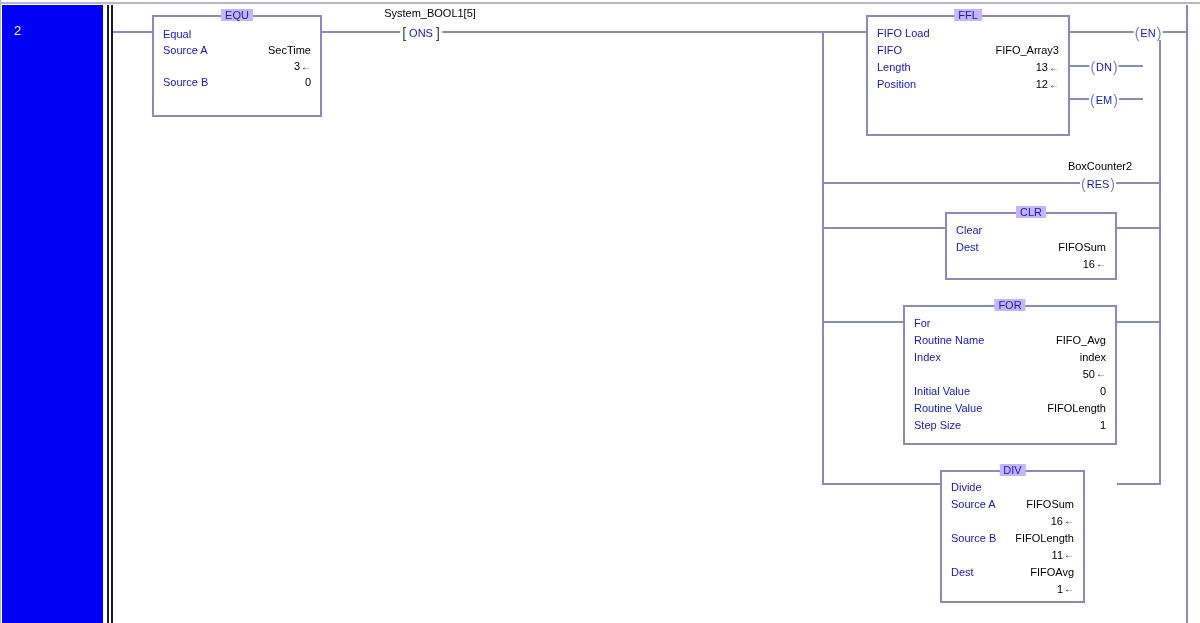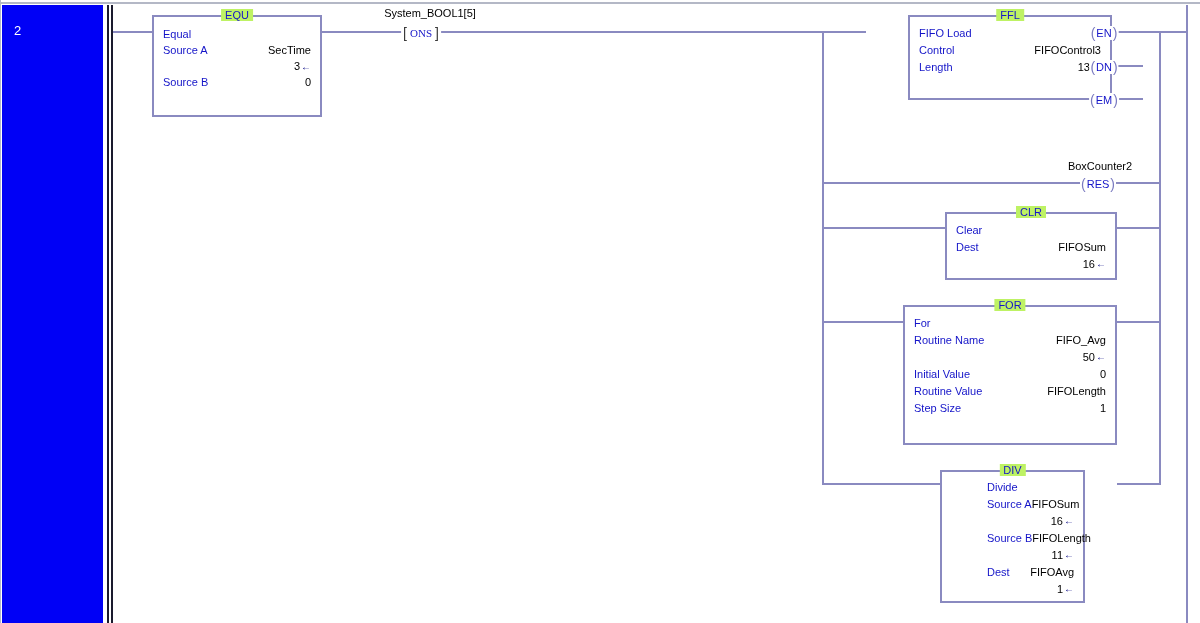--- a/index.html
+++ b/index.html
@@ -25,51 +25,51 @@
 
   .wh { position: absolute; height: 2px; background: #8a8ac0; }
   .wv { position: absolute; width: 2px; background: #8a8ac0; }
 
   .block {
     position: absolute; background: #ffffff;
     border: 2px solid #8a8ac0;
   }
   .block .title {
     position: absolute; top: -8px; left: 50%; transform: translateX(-50%);
-    background: #bef264; padding: 0 4px; color: #1414c8; white-space: nowrap;
+    background: #c4b5fd; padding: 0 4px; color: #1414c8; white-space: nowrap;
   }
   .rows { padding-top: 7px; }
   .row {
     display: flex; justify-content: space-between; align-items: center;
     height: 17px; padding: 0 9px; white-space: nowrap;
   }
   .equ .row { height: 16px; }
   .equ .rows { padding-top: 9px; }
-  .div .rows { padding-top: 6px; padding-left: 36px; }
+  .div .rows { padding-top: 6px; }
   .lbl { color: #1414c8; }
   .val { color: #000000; margin-left: auto; }
   .arr { color: #000080; font-size: 10px; margin-left: 1px; }
 
   .coil {
     position: absolute; transform: translate(-50%, -50%);
     background: #ffffff; padding: 0 1px; white-space: nowrap; line-height: 14px;
   }
   .coil .cp { color: #7a7ac0; font-size: 14px; vertical-align: -1px; }
   .coil .ct { color: #1414c8; padding: 0 1px; }
 
   .tag {
     position: absolute; transform: translateX(-50%);
     color: #000000; white-space: nowrap; text-align: right;
   }
   .ons {
     position: absolute; transform: translate(-50%, -50%);
     background: #ffffff; padding: 0 2px; white-space: nowrap; line-height: 14px;
   }
   .ons .br { color: #3a3a3a; font-size: 14px; vertical-align: -1px; }
-  .ons .ct { color: #1414c8; padding: 0 3px; font-family: Liberation Serif, serif; }
+  .ons .ct { color: #1414c8; padding: 0 3px; }
 </style>
 </head>
 <body>
 
 <div id="ladder">
 
   <div class="topline"></div>
   <div class="leftedge"></div>
 
   <div class="rungpanel">
@@ -116,38 +116,42 @@
         <span class="val">0</span>
       </div>
     </div>
   </div>
 
   <div class="tag" style="left:430px;top:7px">System_BOOL1[5]</div>
   <div class="ons" style="left:421px;top:33px">
     <span class="br">[</span><span class="ct">ONS</span><span class="br">]</span>
   </div>
 
-  <div class="block" style="left:908px;top:15px;width:204px;height:85px">
+  <div class="block" style="left:866px;top:15px;width:204px;height:121px">
     <span class="title">FFL</span>
     <div class="rows">
       <div class="row">
         <span class="lbl">FIFO Load</span>
       </div>
       <div class="row">
-        <span class="lbl">Control</span>
-        <span class="val">FIFOControl3</span>
+        <span class="lbl">FIFO</span>
+        <span class="val">FIFO_Array3</span>
       </div>
       <div class="row">
         <span class="lbl">Length</span>
         <span style="margin-left:auto"><span class="val">13</span><span class="arr">←</span></span>
       </div>
-    </div>
-  </div>
-
-  <div class="coil" style="left:1104px;top:33px">
+      <div class="row">
+        <span class="lbl">Position</span>
+        <span style="margin-left:auto"><span class="val">12</span><span class="arr">←</span></span>
+      </div>
+    </div>
+  </div>
+
+  <div class="coil" style="left:1148px;top:33px">
     <span class="cp">(</span><span class="ct">EN</span><span class="cp">)</span>
   </div>
   <div class="coil" style="left:1104px;top:67px">
     <span class="cp">(</span><span class="ct">DN</span><span class="cp">)</span>
   </div>
   <div class="coil" style="left:1104px;top:100px">
     <span class="cp">(</span><span class="ct">EM</span><span class="cp">)</span>
   </div>
 
   <div class="tag" style="left:1100px;top:160px">BoxCounter2</div>
@@ -176,20 +180,24 @@
     <span class="title">FOR</span>
     <div class="rows">
       <div class="row">
         <span class="lbl">For</span>
       </div>
       <div class="row">
         <span class="lbl">Routine Name</span>
         <span class="val">FIFO_Avg</span>
       </div>
       <div class="row">
+        <span class="lbl">Index</span>
+        <span class="val">index</span>
+      </div>
+      <div class="row">
         <span class="val">50</span>
           <span class="arr">←</span>
       </div>
       <div class="row">
         <span class="lbl">Initial Value</span>
         <span class="val">0</span>
       </div>
       <div class="row">
         <span class="lbl">Routine Value</span>
         <span class="val">FIFOLength</span>

